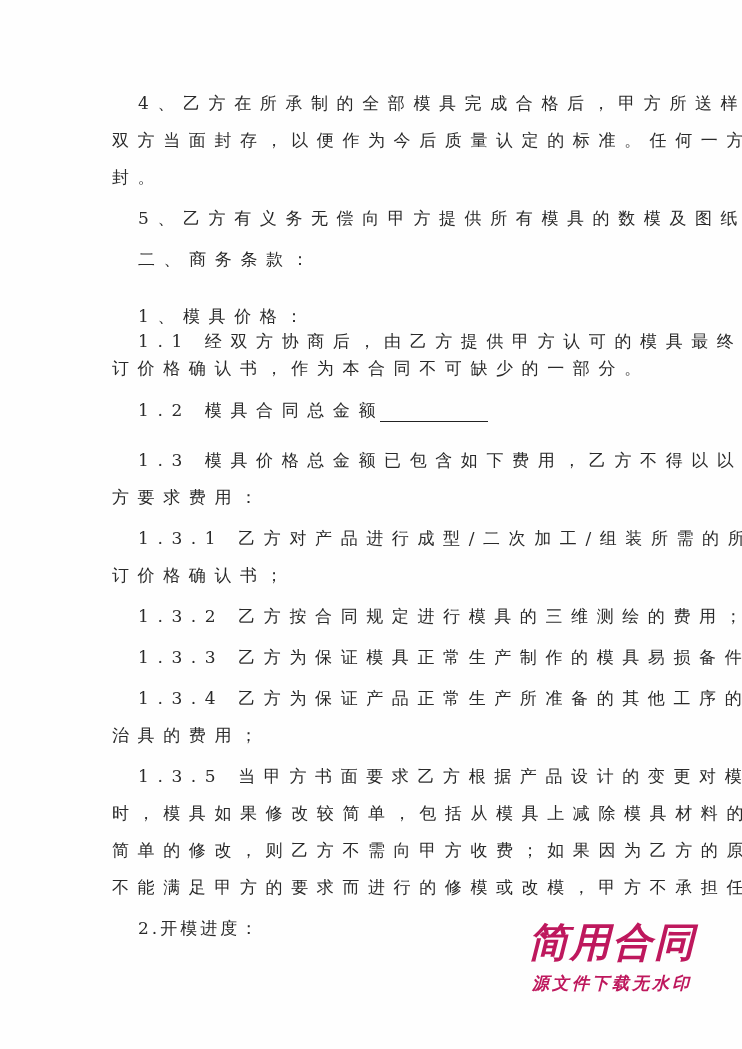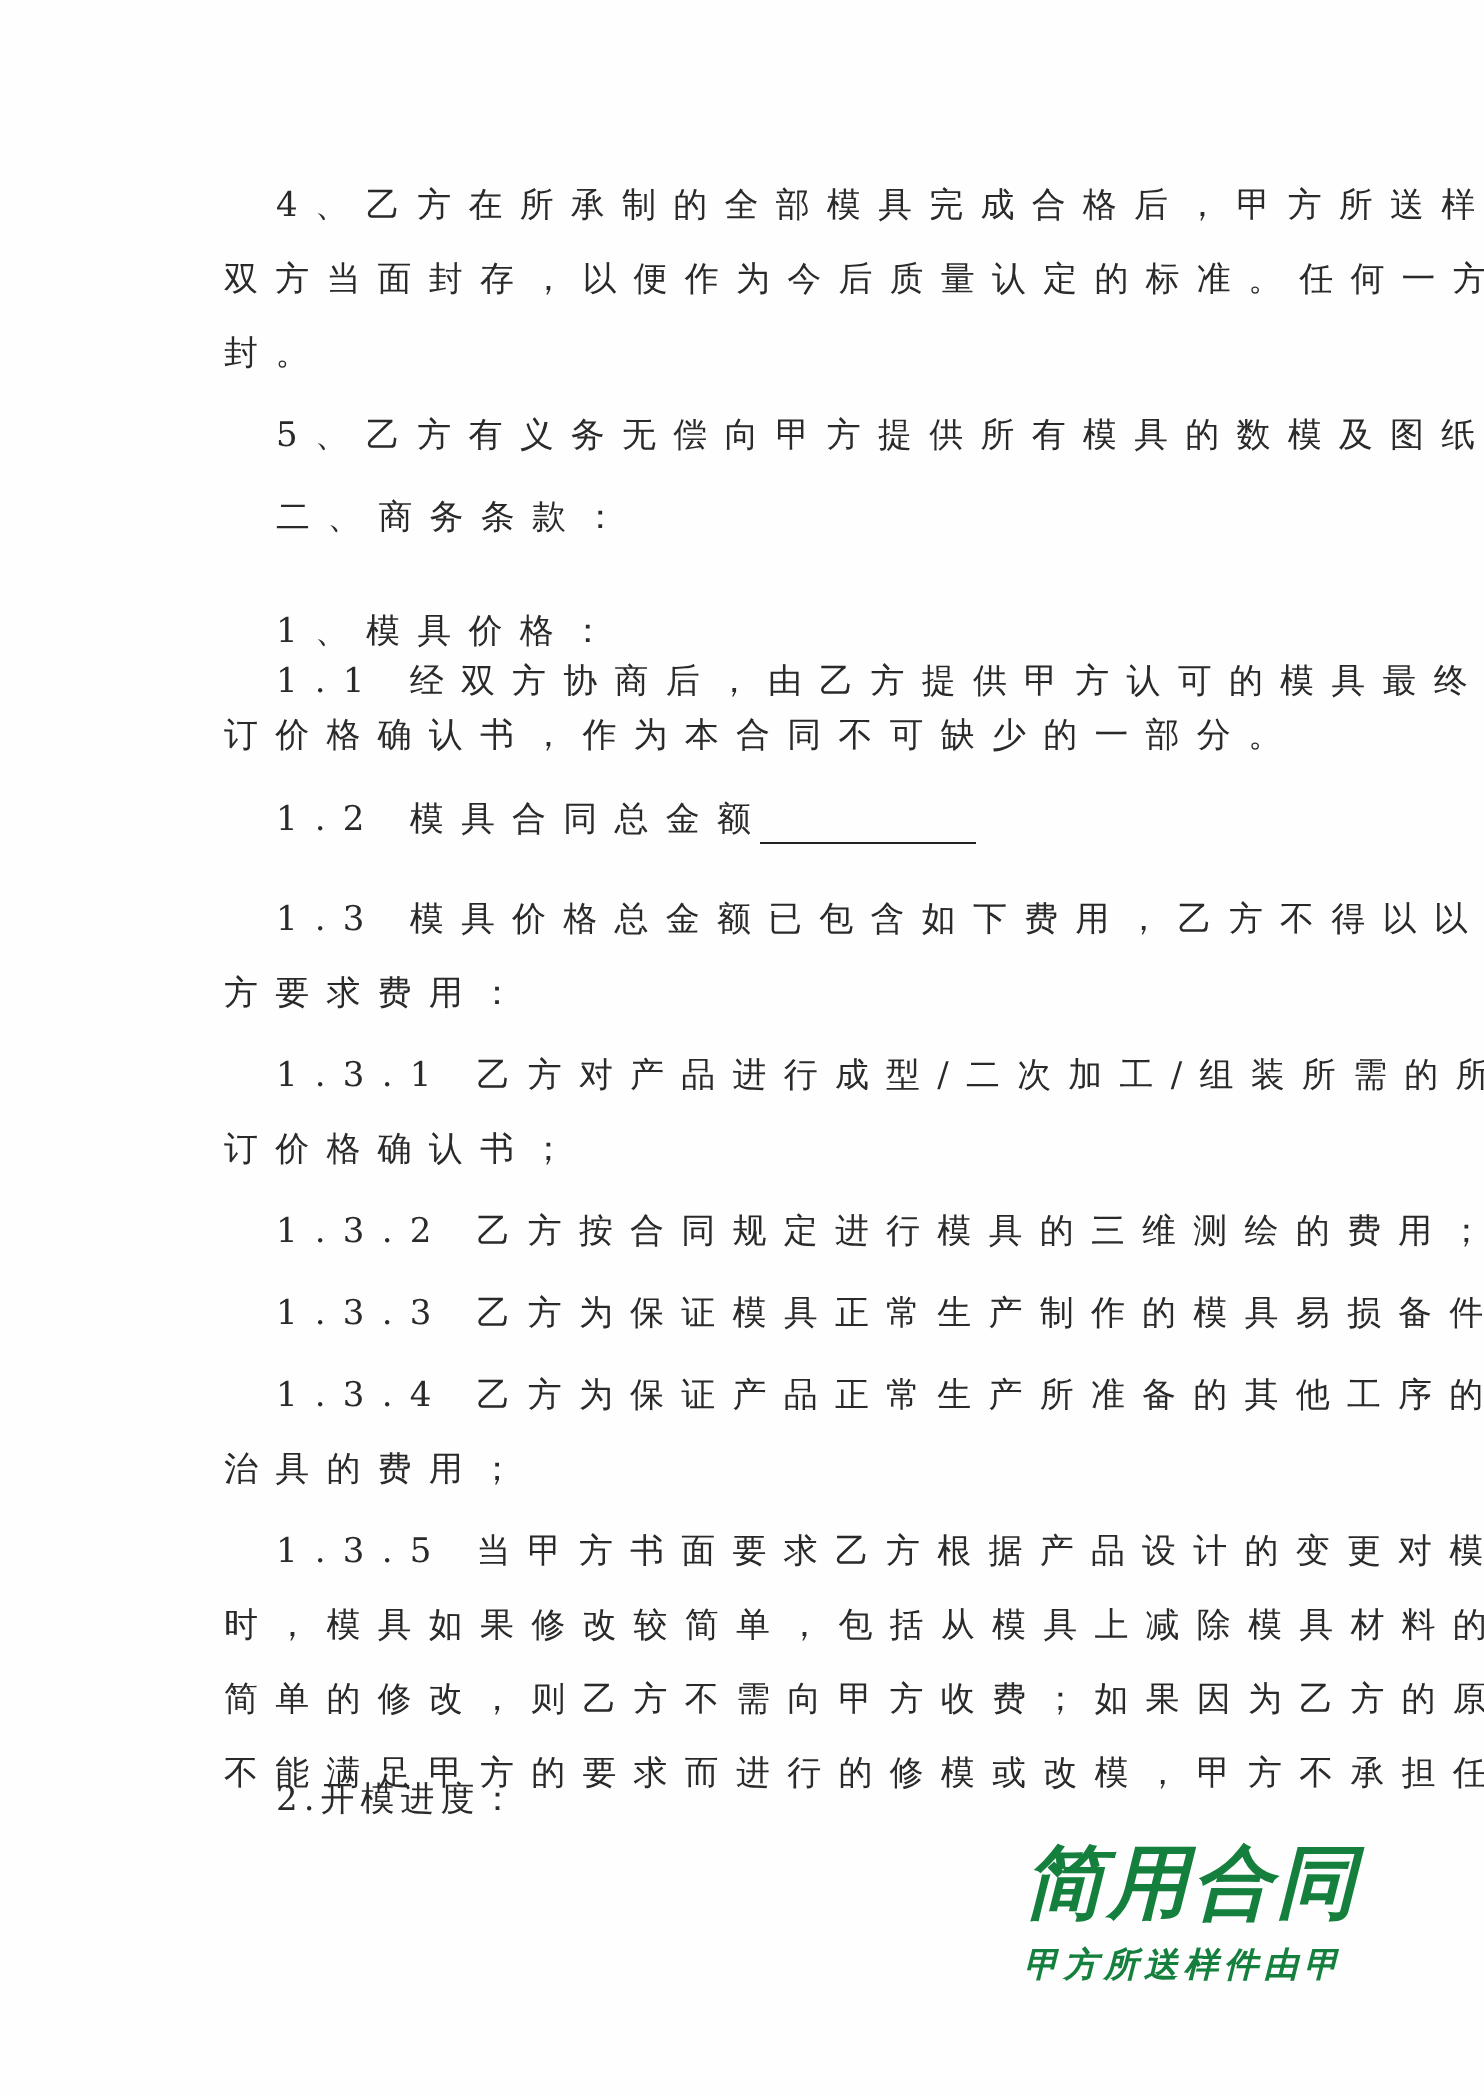--- a/index.html
+++ b/index.html
@@ -13,22 +13,22 @@
     position: absolute; left: 112px; width: 530px;
     font-size: 17px; letter-spacing: 8.6px; white-space: nowrap;
     line-height: 24px;
   }
   .indent { left: 138px; }
   .blank {
     display: inline-block; width: 108px; height: 18px;
     border-bottom: 1.3px solid #222; vertical-align: bottom; margin-left: -4px;
   }
   .watermark {
-    position: absolute; left: 512px; top: 918px; width: 200px; text-align: left;
-    color: #15803d; font-family: "DejaVu Sans", sans-serif; font-weight: bold; font-style: italic;
+    position: absolute; left: 512px; top: 918px; width: 200px; text-align: center;
+    color: #be185d; font-family: "DejaVu Sans", sans-serif; font-weight: bold; font-style: italic;
   }
   .wm-main { font-size: 40px; letter-spacing: 2px; line-height: 48px; }
   .wm-sub { font-size: 17px; letter-spacing: 3px; line-height: 26px; margin-top: 4px; }
 </style>
 </head>
 <body>
 
 <div class="page">
   <div class="line indent" style="top:91px">4、乙方在所承制的全部模具完成合格后，甲方所送样件由甲、乙</div>
   <div class="line" style="top:128px">双方当面封存，以便作为今后质量认定的标准。任何一方不得擅自拆</div>
@@ -46,19 +46,19 @@
   <div class="line indent" style="top:526px">1.3.1 乙方对产品进行成型/二次加工/组装所需的所有夹具和治</div>
   <div class="line" style="top:563px">订价格确认书；</div>
   <div class="line indent" style="top:604px">1.3.2 乙方按合同规定进行模具的三维测绘的费用；</div>
   <div class="line indent" style="top:645px">1.3.3 乙方为保证模具正常生产制作的模具易损备件的费用；</div>
   <div class="line indent" style="top:686px">1.3.4 乙方为保证产品正常生产所准备的其他工序的相关工具和</div>
   <div class="line" style="top:723px">治具的费用；</div>
   <div class="line indent" style="top:764px">1.3.5 当甲方书面要求乙方根据产品设计的变更对模具进行修改</div>
   <div class="line" style="top:801px">时，模具如果修改较简单，包括从模具上减除模具材料的修改和其他</div>
   <div class="line" style="top:838px">简单的修改，则乙方不需向甲方收费；如果因为乙方的原因，因模具</div>
   <div class="line" style="top:875px">不能满足甲方的要求而进行的修模或改模，甲方不承担任何责任。</div>
-  <div class="line indent" style="top:888px; letter-spacing:3px">2.开模进度：</div>
+  <div class="line indent" style="top:916px; letter-spacing:3px">2.开模进度：</div>
 
   <div class="watermark">
     <div class="wm-main">简用合同</div>
-    <div class="wm-sub">甲方所送样件由甲</div>
+    <div class="wm-sub">源文件下载无水印</div>
   </div>
 </div>
 
 </body></html>

